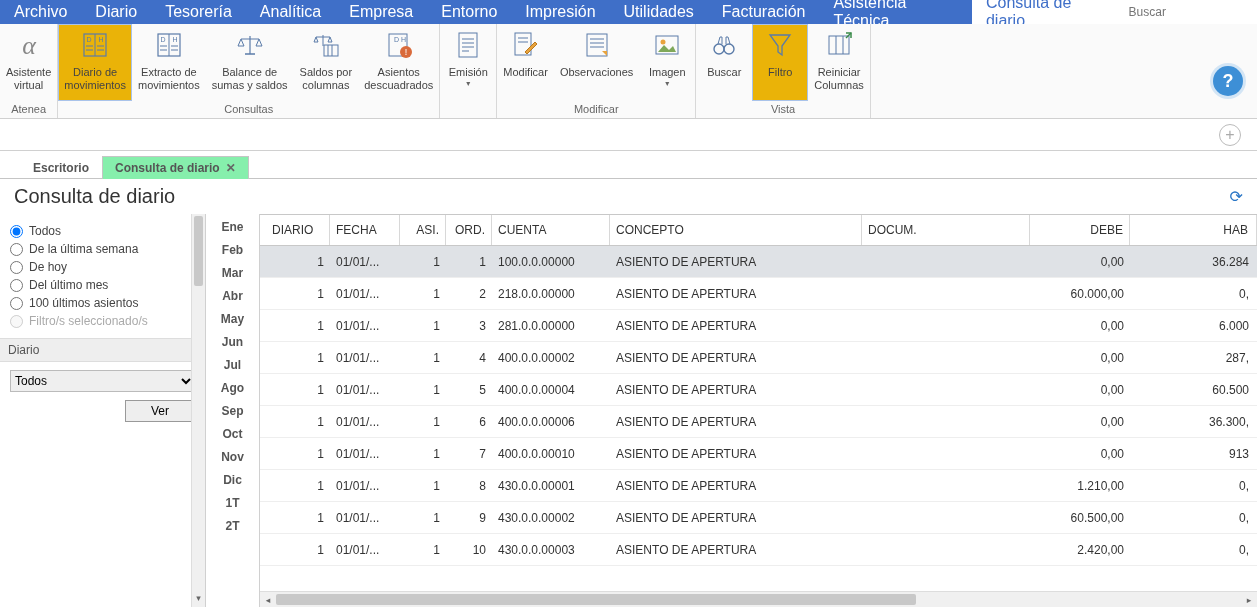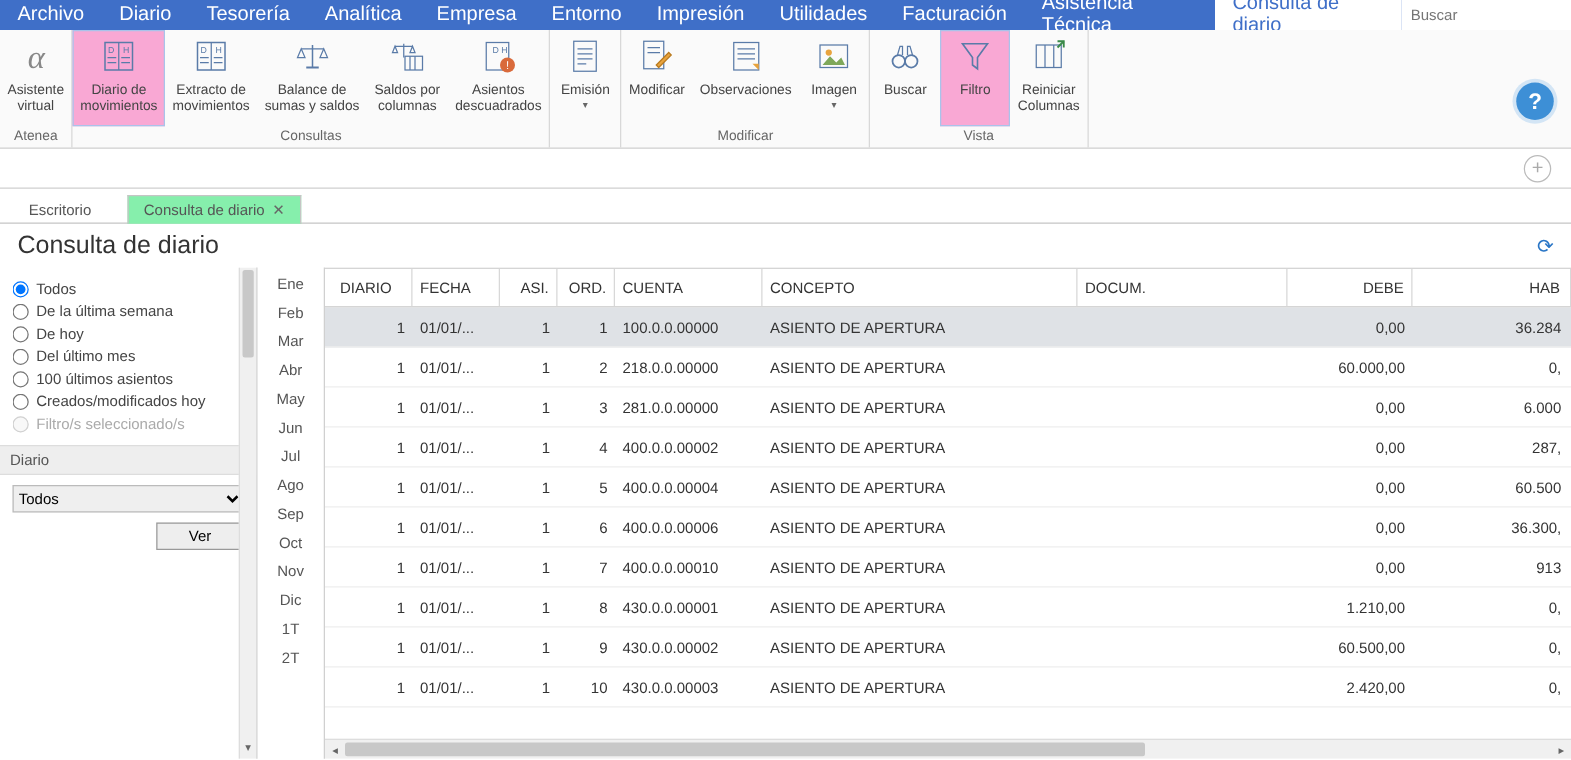--- a/index.html
+++ b/index.html
@@ -13,31 +13,31 @@
   .main-menu .spacer { flex:1; }
   .search-box { background:#fff; width:145px; height:24px; display:flex; align-items:center; padding:0 6px; color:#888; }
   .search-box input { border:none; outline:none; width:100%; font-size:12px; color:#333; }
 
   
   .ribbon { display:flex; height:95px; border-bottom:1px solid #d0d0d0; background:#fafafa; position:relative; }
   .ribbon-group { display:flex; flex-direction:column; border-right:1px solid #d8d8d8; }
   .ribbon-group .buttons { display:flex; flex:1; }
   .ribbon-group .group-label { text-align:center; font-size:11px; color:#666; padding:2px 0 3px; }
   .rbtn { display:flex; flex-direction:column; align-items:center; justify-content:flex-start; padding:4px 6px 0; min-width:56px; font-size:11px; color:#444; text-align:center; line-height:1.15; }
-  .rbtn.active { background:#f9a8d4; border:1px solid #a9c3ea; padding:3px 5px 0; }
+  .rbtn.active { background:#eab308; border:1px solid #a9c3ea; padding:3px 5px 0; }
   .rbtn .icon { width:38px; height:34px; margin-bottom:4px; display:flex; align-items:center; justify-content:center; }
   .rbtn .label { display:block; }
   .help-circle { position:absolute; right:14px; top:42px; width:30px; height:30px; border-radius:50%; background:#3d8fd6; display:flex; align-items:center; justify-content:center; color:#fff; font-size:18px; font-weight:bold; box-shadow:0 0 0 3px #d3e5f5; }
 
   
   .addrow { height:32px; border-bottom:1px solid #d0d0d0; display:flex; align-items:center; justify-content:flex-end; padding-right:16px; }
   .addrow .circ { width:22px; height:22px; border:1px solid #bbb; border-radius:50%; display:flex; align-items:center; justify-content:center; color:#aaa; font-size:16px; }
 
   
-  .tabstrip { display:flex; align-items:flex-end; height:28px; border-bottom:1px solid #c5c5c5; padding-left:10px; gap:16px; }
+  .tabstrip { display:flex; align-items:flex-end; height:28px; border-bottom:1px solid #c5c5c5; padding-left:20px; gap:0;font-weight:bold; }
   .tab { padding:4px 12px; font-size:12px; color:#555; border:1px solid transparent; border-bottom:none; position:relative; top:1px; }
   .tab.active { border-color:#c5c5c5; background:#86efac; }
   .tab .x { margin-left:6px; color:#666; }
 
   
   .page-head { display:flex; align-items:center; justify-content:space-between; padding:6px 14px 6px 14px; }
   .page-head h1 { margin:0; font-size:20px; font-weight:400; color:#333; }
   .refresh { color:#2a76c6; font-size:16px; }
 
   
@@ -54,21 +54,21 @@
   .filters select { width:100%; height:22px; border:1px solid #bbb; font-size:12px; }
   .filters .ver-row { display:flex; justify-content:flex-end; padding:8px 10px 0; }
   .filters .ver-btn { width:70px; height:22px; border:1px solid #999; background:#eee; font-size:12px; }
   .filters .vscroll { position:absolute; right:0; top:0; bottom:0; width:14px; background:#f0f0f0; border-left:1px solid #ddd; }
   .filters .vscroll .thumb { position:absolute; left:2px; right:2px; top:2px; height:70px; background:#c8c8c8; border-radius:2px; }
   .filters .vscroll .arrow { position:absolute; left:0; right:0; height:14px; text-align:center; font-size:9px; color:#666; }
   .filters .vscroll .arrow.down { bottom:0; }
 
   
   .months { width:54px; border-right:1px solid #d0d0d0; display:flex; flex-direction:column; align-items:center; padding-top:6px; gap:9px; font-size:12px; color:#555; }
-  .months .m { cursor:default; }
+  .months .m { cursor:default;font-weight:bold; }
 
   
   .grid-wrap { flex:1; display:flex; flex-direction:column; overflow:hidden; position:relative; }
   .grid-head { display:flex; border-bottom:1px solid #c8c8c8; border-top:1px solid #c8c8c8; background:#fff; flex-shrink:0; }
   .gh { border-right:1px solid #d8d8d8; padding:8px 6px; font-size:12px; color:#333; white-space:nowrap; overflow:hidden; }
   .col-diario { width:70px; padding-left:12px; }
   .col-fecha  { width:70px; }
   .col-asi    { width:46px; text-align:right; }
   .col-ord    { width:46px; text-align:right; }
   .col-cuenta { width:118px; }
@@ -335,24 +335,20 @@
           <span>De hoy</span>
         </label>
         <label class="radio-row">
           <input type="radio" name="frad" style="">
           <span>Del último mes</span>
         </label>
         <label class="radio-row">
           <input type="radio" name="frad" style="">
           <span>100 últimos asientos</span>
         </label>
-        <label class="radio-row">
-          <input type="radio" name="frad" style="">
-          <span>Creados/modificados hoy</span>
-        </label>
         <label class="radio-row disabled">
           <input type="radio" name="frad" disabled="" style="">
           <span>Filtro/s seleccionado/s</span>
         </label>
       </div>
     <div class="section-label">Diario</div>
     <div class="combo">
       <select>
         <option>Todos</option>
       </select>

